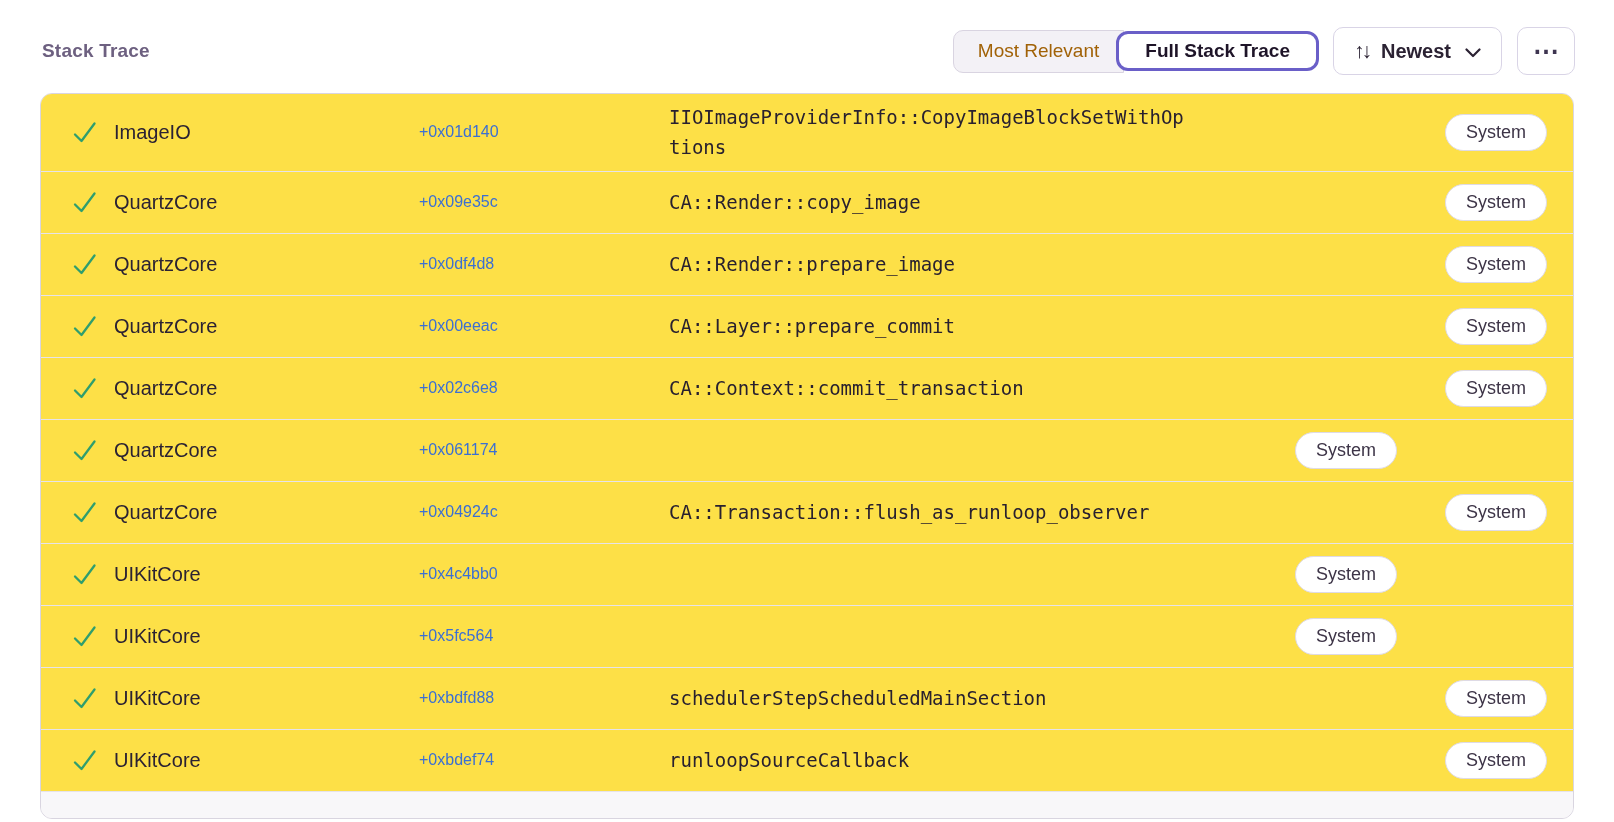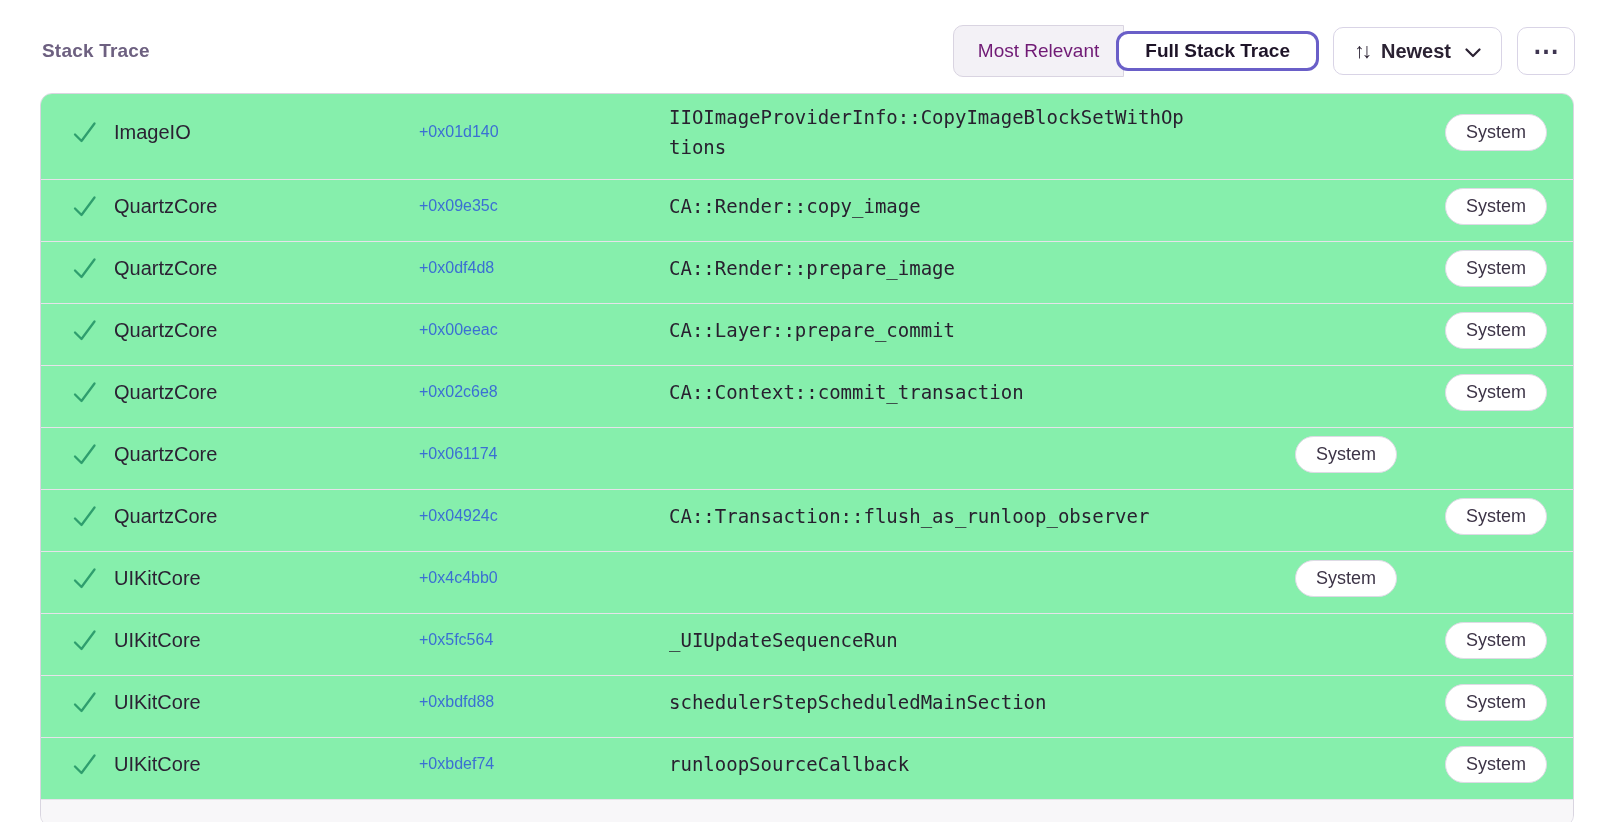--- a/index.html
+++ b/index.html
@@ -13,22 +13,22 @@
     display:flex; justify-content:space-between; align-items:center;
     padding:26px 39px 0 42px; height:76px;
   }
   .page-title {
     font-size:19px; font-weight:700; letter-spacing:.2px;
     color:var(--title-gray,#6d6080);
   }
   .controls { display:flex; align-items:center; }
   .segmented { display:flex; align-items:center; }
   .seg-btn {
-    height:52px; padding:4px 24px; font-family:inherit; font-size:19px; font-weight:500;
-    color:#701a75; background:#f3f1f6; border:1px solid #d9d4e1;
+    height:43px; padding:4px 24px; font-family:inherit; font-size:19px; font-weight:500;
+    color:#a16207; background:#f3f1f6; border:1px solid #d9d4e1;
     border-radius:10px 0 0 10px; cursor:pointer; white-space:nowrap;
   }
   .seg-btn.active {
     position:relative; z-index:2; margin-left:-8px; height:40px;
     background:#ffffff; border:3px solid var(--accent-purple,#6a5fc8);
     border-radius:12px; font-weight:700; color:#1e1428; padding:0 26px;
   }
   .sort-btn {
     display:flex; align-items:center; gap:12px; height:48px; margin-left:14px;
     padding:0 20px; background:#fff; border:1px solid #d9d4e6; border-radius:10px;
@@ -43,22 +43,22 @@
   }
   .ellipsis { font-size:26px; font-weight:700; color:#3e3450; line-height:0; }
   
   .trace-card {
     margin:17px 40px 0 40px; width:1534px;
     background:#f8f7f9; border:1px solid #d9d5e0; border-radius:12px;
     overflow:hidden;
   }
   .frame-row {
     display:grid; grid-template-columns:43px 305px 250px 1fr 150px;
-    align-items:center; min-height:62px; padding:8px 26px 16px 30px;
-    border-bottom:1px solid #e6e3ea; background:#86efac;
+    align-items:center; min-height:62px; padding:8px 26px 8px 30px;
+    border-bottom:1px solid #e6e3ea; background:#fde047;
   }
   .frame-row:last-of-type { border-bottom:1px solid #e6e3ea; }
   .check { display:flex; align-items:center; }
   .module { font-size:20px; color:#2b2233; }
   .address { font-size:16px; color:var(--link-blue,#3b6fd3); text-decoration:none; cursor:pointer; }
   .function {
     font-family:"DejaVu Sans Mono", monospace; font-size:19px; line-height:1.6;
     color:#28202f; max-width:520px; word-break:break-all;
   }
   .tag {
@@ -187,21 +187,20 @@
     <span class="tag">System</span>
   </div>
       <div class="frame-row">
     <span class="check">
       <svg width="27" height="27" viewBox="0 0 27 27" fill="none">
         <path d="M4 15.5 L10.5 22 L23.5 4.5" stroke="#2f9e6e" stroke-width="2.3" stroke-linecap="round" stroke-linejoin="round" fill="none"></path>
       </svg>
     </span>
     <span class="module">UIKitCore</span>
     <a class="address">+0x5fc564</a>
-    <span class="function">_UIUpdateSequenceRun</span>
     <span class="tag">System</span>
   </div>
       <div class="frame-row">
     <span class="check">
       <svg width="27" height="27" viewBox="0 0 27 27" fill="none">
         <path d="M4 15.5 L10.5 22 L23.5 4.5" stroke="#2f9e6e" stroke-width="2.3" stroke-linecap="round" stroke-linejoin="round" fill="none"></path>
       </svg>
     </span>
     <span class="module">UIKitCore</span>
     <a class="address">+0xbdfd88</a>

